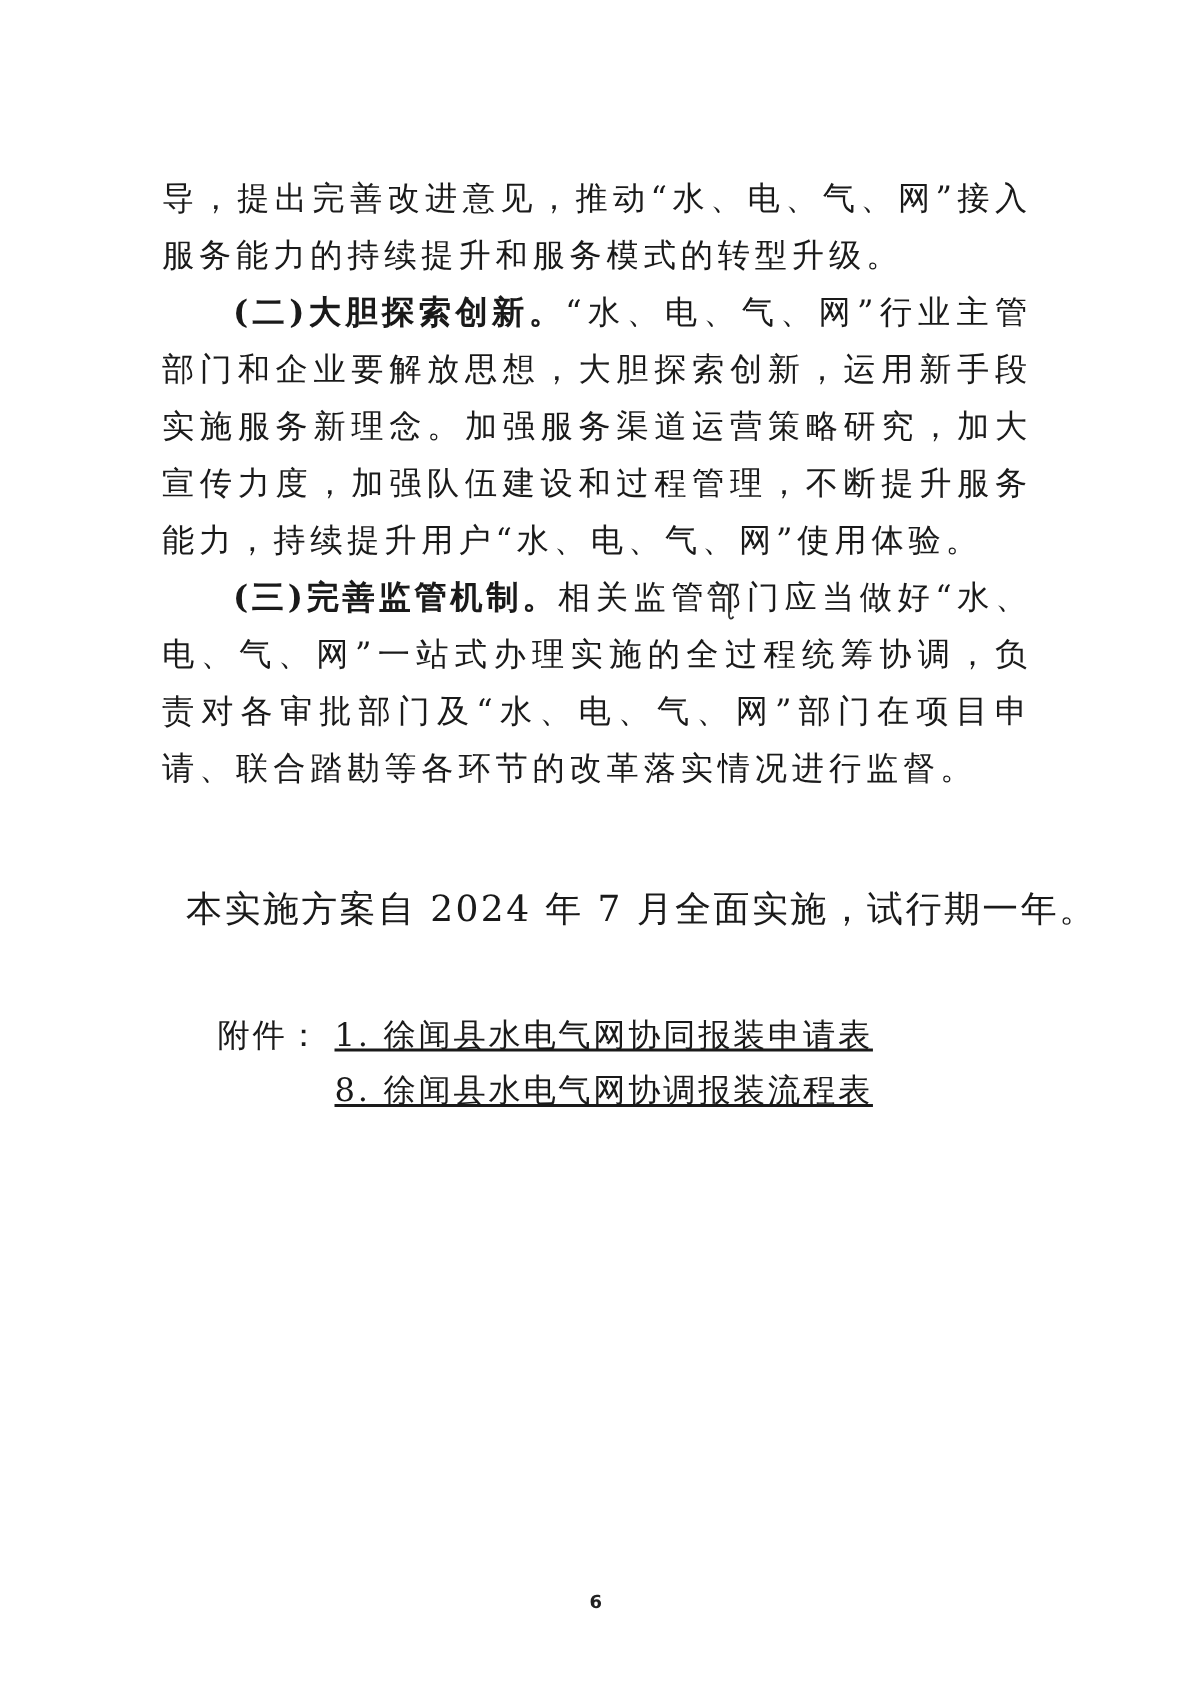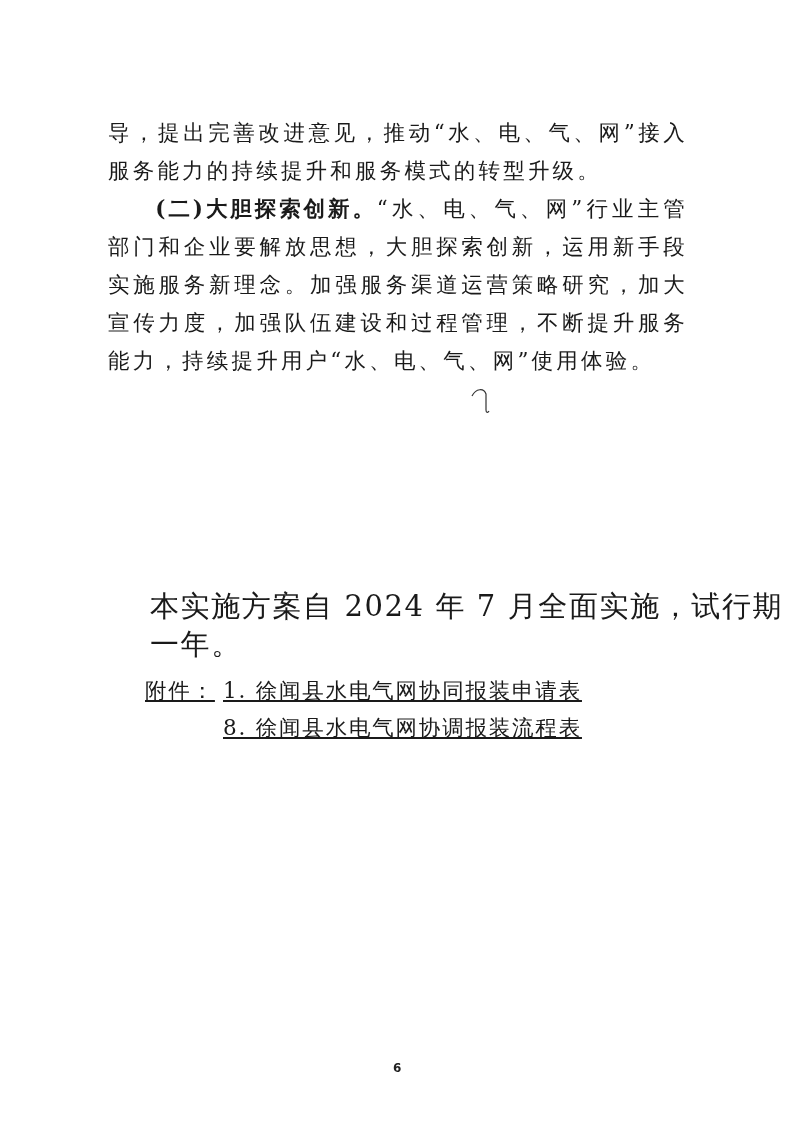--- a/index.html
+++ b/index.html
@@ -10,47 +10,50 @@
   .page { position: absolute; left: 0; top: 0; width: 794px; height: 1123px; }
   .body-text {
     position: absolute; left: 108px; top: 114px; width: 580px;
     font-size: 21.5px; line-height: 38px; letter-spacing: 3.2px;
     text-align: justify; text-justify: inter-character;
   }
   .body-text p { margin: 0; }
   .indent { text-indent: 2.2em; }
   .heading { font-weight: bold; letter-spacing: 2px; }
   .closing {
-    position: absolute; left: 150px; top: 587px; font-size: 29px; letter-spacing: 1.6px; line-height: 38px;
+    position: absolute; left: 124px; top: 587px; font-size: 24px; letter-spacing: 1.6px; line-height: 38px;
   }
   .attachments {
     position: absolute; left: 145px; top: 672px; font-size: 21.5px; line-height: 37px; letter-spacing: 1.8px;
   }
   .att-row { display: flex; }
-  .att-label { width: 78px; text-decoration: underline; }
+  .att-label { width: 78px; }
   .att-item { white-space: nowrap; text-decoration: underline; }
   .page-number {
     position: absolute; left: 393px; top: 1061px; font-family: "DejaVu Sans", "Liberation Sans", sans-serif;
     font-size: 12px; font-weight: bold; color: #222;
   }
   .pen-mark {
     position: absolute; left: 470px; top: 386px; width: 22px; height: 30px; pointer-events: none;
   }
 </style>
 </head>
 <body>
 
 <div class="page">
 
   <div class="body-text">
     <p>
       <span>导，提出完善改进意见，推动“水、电、气、网”接入服务能力的持续提升和服务模式的转型升级。</span>
     </p>
     <p class="indent">
       <span class="heading">(二)大胆探索创新。</span><span>“水、电、气、网”行业主管部门和企业要解放思想，大胆探索创新，运用新手段实施服务新理念。加强服务渠道运营策略研究，加大宣传力度，加强队伍建设和过程管理，不断提升服务能力，持续提升用户“水、电、气、网”使用体验。</span>
+    </p>
+    <p class="indent">
+      <span class="heading">(三)完善监管机制。</span><span>相关监管部门应当做好“水、电、气、网”一站式办理实施的全过程统筹协调，负责对各审批部门及“水、电、气、网”部门在项目申请、联合踏勘等各环节的改革落实情况进行监督。</span>
     </p>
   </div>
 
   <svg class="pen-mark" viewBox="0 0 22 30">
     <path d="M2 10 C6 2, 14 2, 16 8 L16 24 C16 27, 18 27, 19 25" fill="none" stroke="#333" stroke-width="1.2"></path>
   </svg>
 
   <div class="closing">本实施方案自 2024 年 7 月全面实施，试行期一年。</div>
 
   <div class="attachments">

